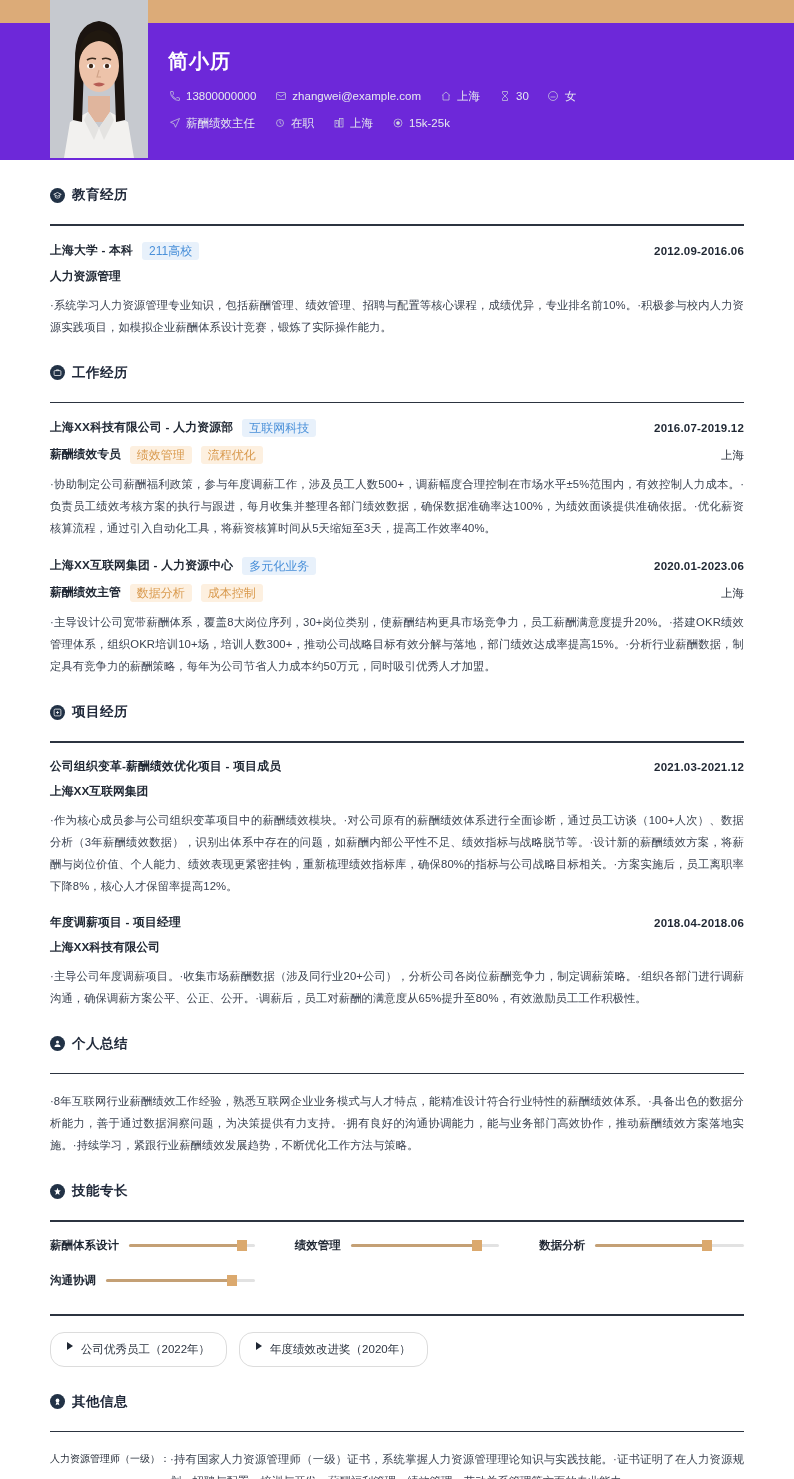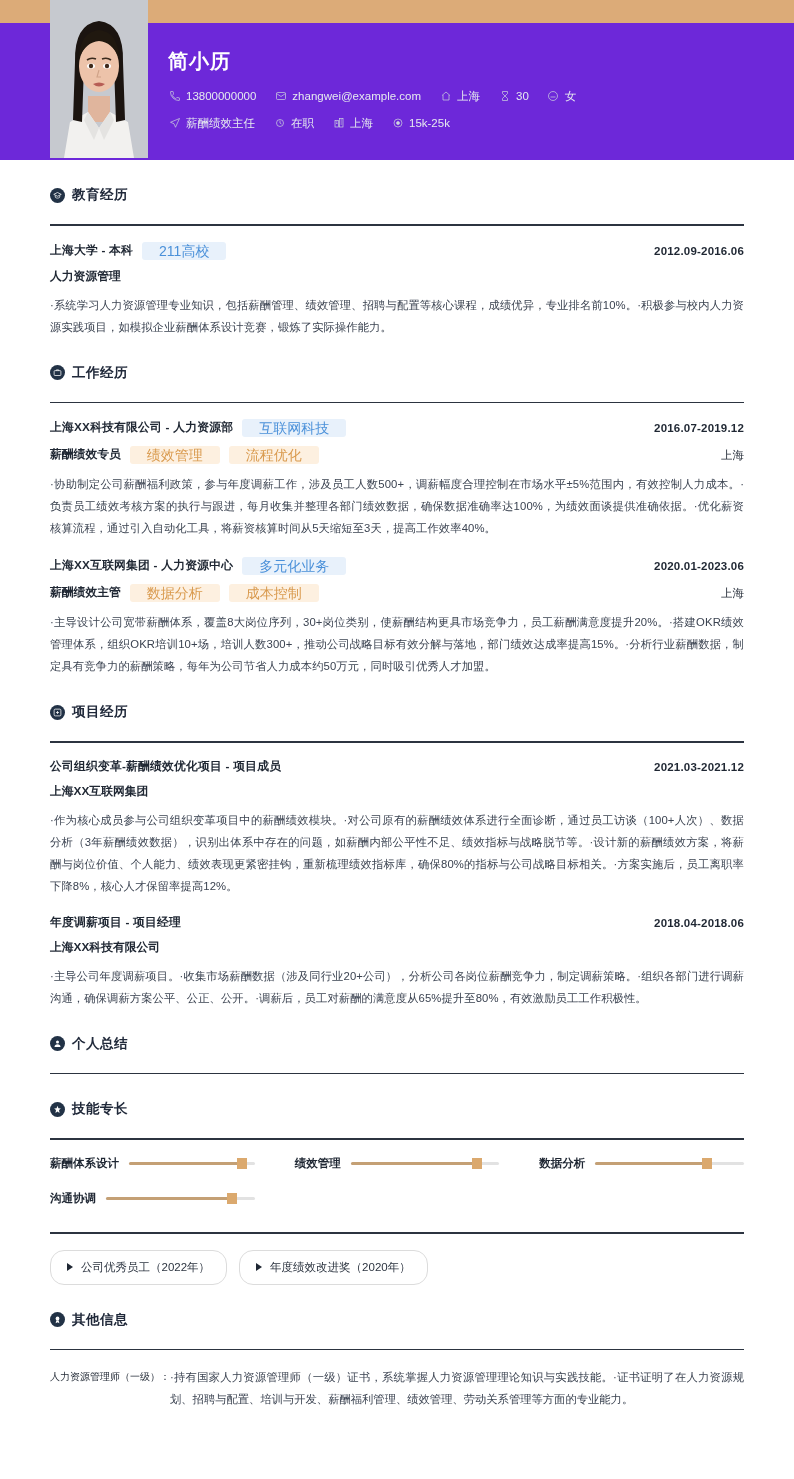--- a/index.html
+++ b/index.html
@@ -70,22 +70,22 @@
   .row {
     display: flex; align-items: center; justify-content: space-between;
     margin-bottom: 9px; gap: 10px;
   }
   .row-left { display: flex; align-items: center; flex-wrap: wrap; gap: 9px; min-width: 0; }
   .org { font-size: 11.8px; font-weight: 700; color: #1f2733; letter-spacing: .2px; }
   .date { font-size: 11.5px; font-weight: 700; color: #1f2733; white-space: nowrap; letter-spacing: .2px; }
   .loc { font-size: 11.5px; color: #1f2733; white-space: nowrap; }
 
   .tag {
-    font-size: 14px;
-    padding: 2px 17px;
+    font-size: 12px;
+    padding: 2px 7px;
     border-radius: 3px;
     white-space: nowrap;
     line-height: 14px;
   }
   .tag.blue { background: #e8f1fb; color: #4a90d9; }
   .tag.orange { background: #fdf0e0; color: #d99a4e; }
 
   .sub { font-size: 11.8px; font-weight: 700; color: #1f2733; margin-bottom: 9px; }
   .desc {
     font-size: 11.3px;
@@ -116,21 +116,21 @@
   .skill-knob {
     position: absolute; top: -4px;
     width: 10px; height: 11px;
     background: #dba96e;
     transform: translateX(-5px);
   }
 
   
   .honor-list { display: flex; flex-wrap: wrap; gap: 12px; margin-top: 2px; }
   .honor {
-    display: inline-flex; align-items: center; gap: 8px;
+    display: inline-flex; align-items: flex-start; gap: 8px;
     border: 1px solid #dcdcdc;
     border-radius: 14px;
     padding: 9px 16px;
     font-size: 11.5px;
     color: #2c3440;
     background: #fff;
   }
   .honor .tri {
     width: 0; height: 0;
     border-left: 6px solid #1f2733;
@@ -391,20 +391,21 @@
       <div class="sec-head">
         <span class="sec-icon">
           <svg viewBox="0 0 24 24">
               <circle cx="12" cy="8" r="4" fill="#fff" stroke="none"></circle>
               <path d="M4 21c0-4.4 3.6-7 8-7s8 2.6 8 7" fill="#fff" stroke="none"></path>
             </svg>
         </span>
         <span class="sec-title">个人总结</span>
       </div>
       <div class="sec-rule"></div>
+      <div class="desc">·8年互联网行业薪酬绩效工作经验，熟悉互联网企业业务模式与人才特点，能精准设计符合行业特性的薪酬绩效体系。·具备出色的数据分析能力，善于通过数据洞察问题，为决策提供有力支持。·拥有良好的沟通协调能力，能与业务部门高效协作，推动薪酬绩效方案落地实施。·持续学习，紧跟行业薪酬绩效发展趋势，不断优化工作方法与策略。</div>
     </div>
 
     <div class="section">
       <div class="sec-head">
         <span class="sec-icon">
           <svg viewBox="0 0 24 24">
               <path d="M12 2l2.5 6.5L21 9l-5 4.5L17.5 21 12 17l-5.5 4L8 13.5 3 9l6.5-.5z" fill="#fff" stroke="none"></path>
             </svg>
         </span>
         <span class="sec-title">技能专长</span>

